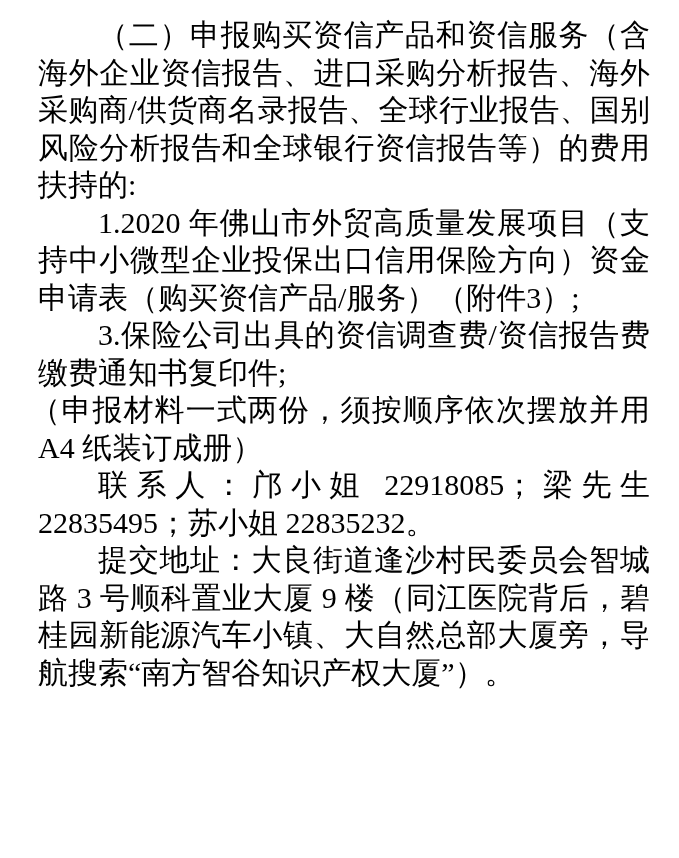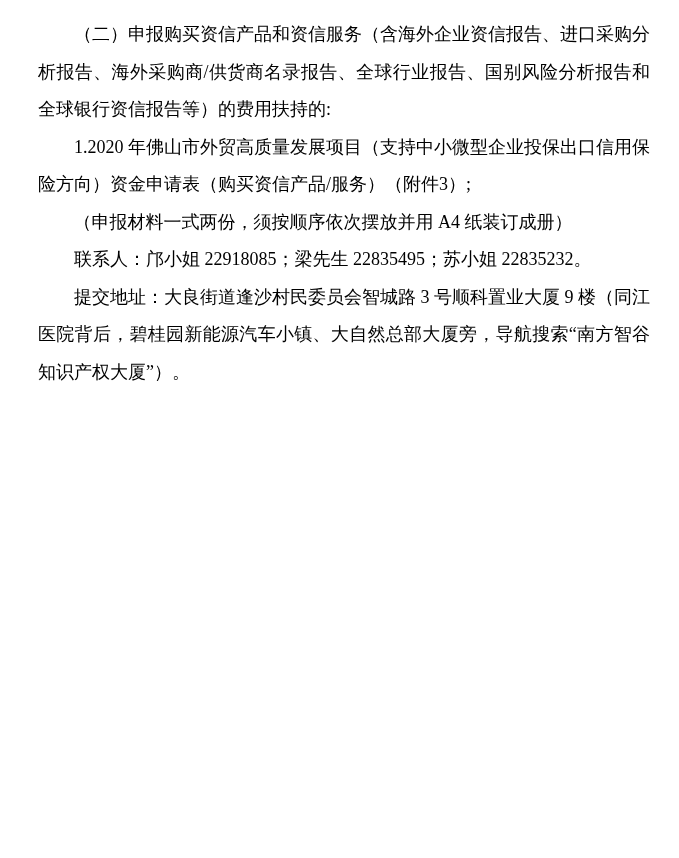--- a/index.html
+++ b/index.html
@@ -9,40 +9,40 @@
     background: #ffffff;
     overflow: hidden;
   }
   .page {
     width: 679px;
     height: 858px;
     background: #ffffff;
     color: #000000;
     padding: 16px 29px 10px 38px;
     font-family: "Liberation Serif", "DejaVu Serif", serif;
-    font-size: 18px;
+    font-size: 30px;
     line-height: 37.5px;
     text-align: justify;
   }
   p.body-indent {
     text-indent: 2em;
   }
   p.body-outdent {
     text-indent: -0.25em;
-    margin-left: 40px;
   }
   p.heading {
     text-indent: 2em;
     font-family: "Liberation Sans", "DejaVu Sans", sans-serif;
     font-weight: bold;
     letter-spacing: 1px;
   }
 </style>
 </head>
 <body>
 
 <div class="page">
   <p class="body-indent">（二）申报购买资信产品和资信服务（含海外企业资信报告、进口采购分析报告、海外采购商/供货商名录报告、全球行业报告、国别风险分析报告和全球银行资信报告等）的费用扶持的:</p>
   <p class="body-indent">1.2020 年佛山市外贸高质量发展项目（支持中小微型企业投保出口信用保险方向）资金申请表（购买资信产品/服务）（附件3）;</p>
+  <p class="body-indent">3.保险公司出具的资信调查费/资信报告费缴费通知书复印件;</p>
   <p class="body-outdent">（申报材料一式两份，须按顺序依次摆放并用 A4 纸装订成册）</p>
   <p class="body-indent">联系人：邝小姐 22918085；梁先生 22835495；苏小姐 22835232。</p>
   <p class="body-indent">提交地址：大良街道逢沙村民委员会智城路 3 号顺科置业大厦 9 楼（同江医院背后，碧桂园新能源汽车小镇、大自然总部大厦旁，导航搜索“南方智谷知识产权大厦”）。</p>
 </div>
 
 </body></html>

